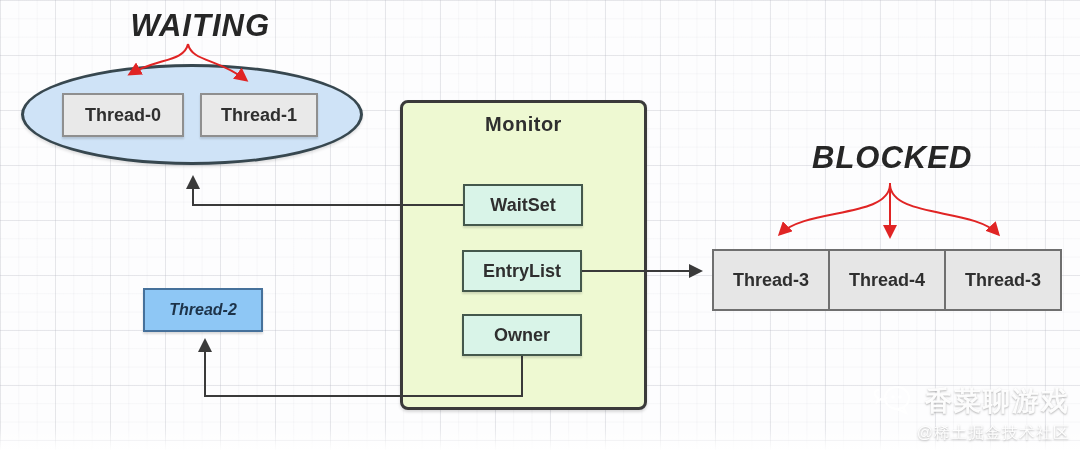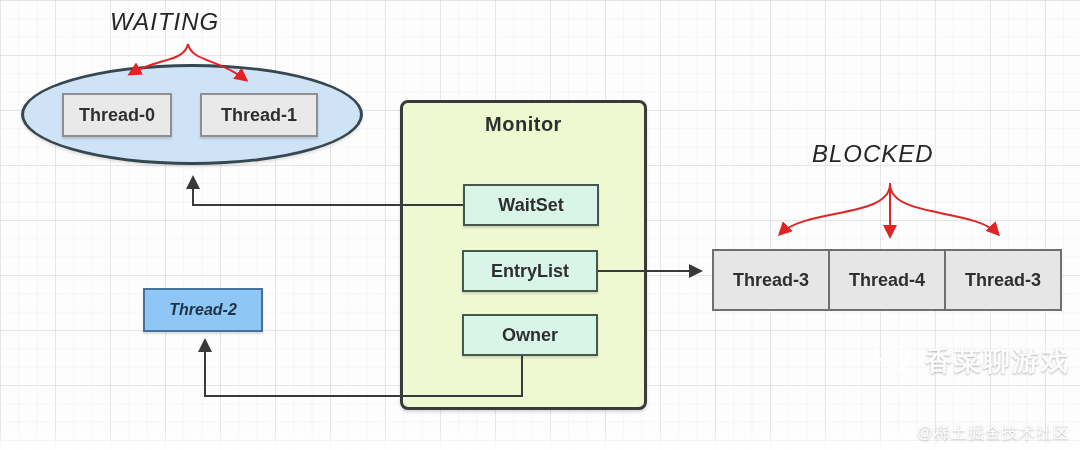--- a/index.html
+++ b/index.html
@@ -35,44 +35,44 @@
     left:400px;top:113px;width:247px;text-align:center;z-index:3;
     font-size:20px;font-weight:bold;color:#2f2f2f;letter-spacing:.5px;
   }
   svg.wires{left:0;top:0;width:1080px;height:450px;z-index:2;}
   
   .box{
     box-sizing:border-box;display:flex;align-items:center;justify-content:center;
     font-weight:bold;color:#2f2f2f;z-index:3;box-shadow:0 2px 2px rgba(0,0,0,.14);
   }
   .t-box{background:#e9e9e9;border:2px solid #8f8f8f;font-size:18px;}
-  .slot{background:#d9f4e8;border:2px solid #44584c;font-size:18px;width:136px;height:42px;left:462px;}
-  .thread0{left:62px;top:93px;width:110px;height:44px;}
+  .slot{background:#d9f4e8;border:2px solid #44584c;font-size:18px;width:120px;height:42px;left:462px;}
+  .thread0{left:62px;top:93px;width:122px;height:44px;}
   .thread1{left:200px;top:93px;width:118px;height:44px;}
   .thread2{left:143px;top:288px;width:120px;height:44px;background:#8ec7f5;border:2px solid #46719b;color:#1d3349;font-style:italic;}
   .waitset{top:184px;left:463px;}
   .entrylist{top:250px;}
   .owner{top:314px;}
   .blocked-row{left:712px;top:249px;display:flex;z-index:3;}
   .blocked-row .b{
     width:118px;height:62px;background:#e6e6e6;border:2px solid #6f6f6f;
     box-sizing:border-box;display:flex;align-items:center;justify-content:center;
     font-weight:bold;font-size:18px;color:#2f2f2f;
   }
   .blocked-row .b + .b{margin-left:-2px;}
   .state-label{
-    font-size:24px;font-weight:normal;font-style:italic;color:#262626;
-    letter-spacing:1px;text-align:left;z-index:3;
+    font-size:31px;font-weight:bold;font-style:italic;color:#262626;
+    letter-spacing:1px;text-align:right;z-index:3;
   }
   .waiting-label{left:110px;top:8px;width:160px;}
   .blocked-label{left:812px;top:140px;width:160px;}
   
   .watermark{
     right:10px;bottom:6px;z-index:6;display:flex;flex-direction:column;align-items:flex-end;
-    color:rgba(255,255,255,.95);text-shadow:0 1px 2px rgba(120,120,120,.55);gap:40px;
+    color:rgba(255,255,255,.95);text-shadow:0 1px 2px rgba(120,120,120,.55);
   }
   .wm-top{display:flex;align-items:center;gap:6px;}
   .wm-title{font-size:27px;font-weight:bold;letter-spacing:2px;}
   .wm-sub{font-size:16px;letter-spacing:1px;margin-top:1px;}
 </style>
 </head>
 <body>
 
 <div class="stage">
 

